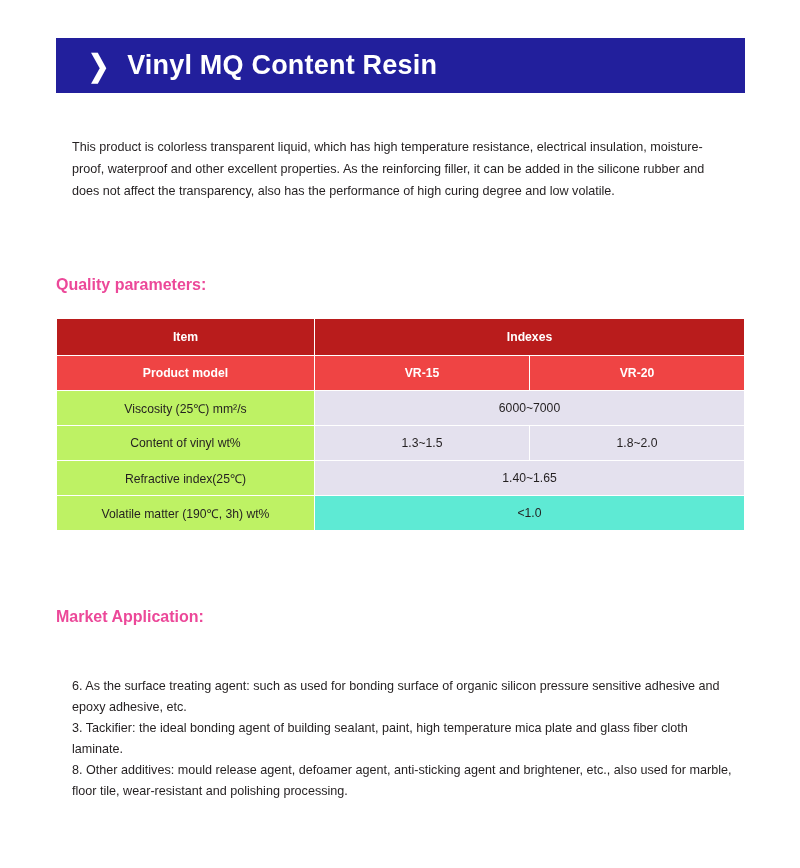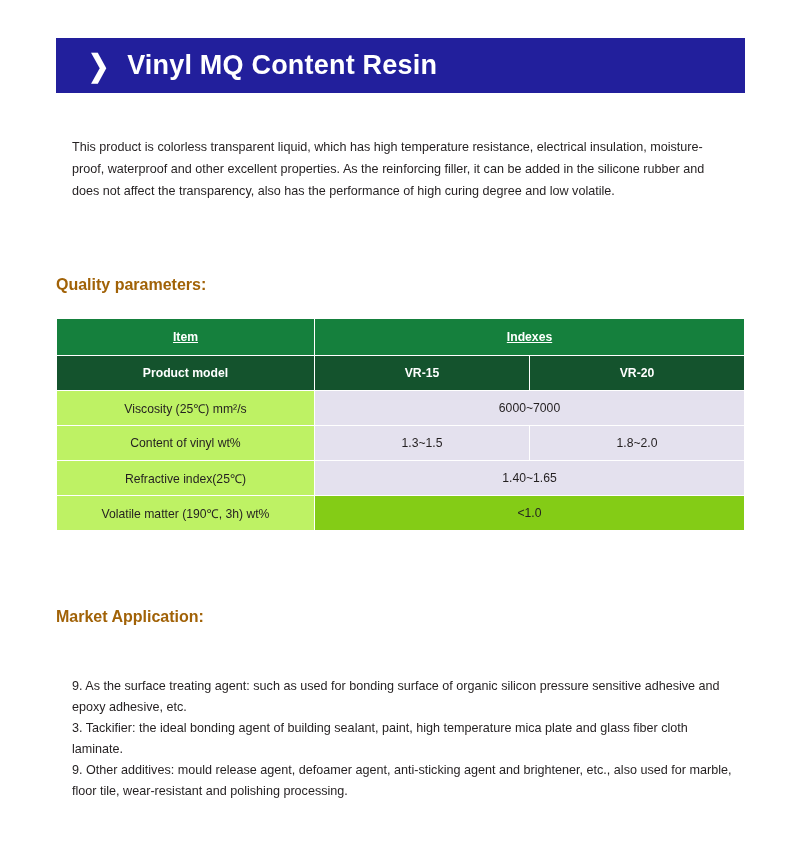--- a/index.html
+++ b/index.html
@@ -61,21 +61,21 @@
     color: #231f20;
     text-align: left;
     margin-top: 48px;
   }
 
   
   .section-heading {
     position: absolute;
     font-size: 16px;
     font-weight: bold;
-    color: #a16207;
+    color: #ec4899;
   }
   #quality-heading { left: 56px; top: 276px; }
   #market-heading  { left: 56px; top: 608px; }
 
   
   .param-table {
     position: absolute;
     left: 56px;
     top: 318px;
     width: 689px;
@@ -84,45 +84,44 @@
   }
   .param-table td, .param-table th {
     border: 1px solid #ffffff;
     text-align: center;
     vertical-align: middle;
     font-size: 12.2px;
     padding: 0;
     height: 34px;
   }
   .param-table .head {
-    background: #15803d;
+    background: #b91c1c;
     color: #ffffff;
     font-weight: bold;
     height: 36px;
-    text-decoration: underline;
   }
   .param-table .subhead {
-    background: #14532d;
+    background: #ef4444;
     color: #ffffff;
     font-weight: bold;
     height: 34px;
   }
   .param-table .cell-label {
     background: #bef264;
     color: #231f20;
     height: 34px;
   }
   .param-table .cell-val {
     background: #e4e1ee;
     color: #231f20;
     height: 34px;
     margin-top: 25px;
   }
   .param-table .cell-val-alt {
-    background: #84cc16;
+    background: #5eead4;
     color: #231f20;
     height: 34px;
   }
   .col-item  { width: 257px; }
   .col-a     { width: 216px; }
   .col-b     { width: 216px; }
 
   
   .market-list {
     position: absolute;
@@ -178,18 +177,18 @@
       <tr>
         <td class="cell-label">Volatile matter (190℃, 3h) wt%</td>
         <td class="cell-val-alt" colspan="2">&lt;1.0</td>
       </tr>
     </tbody>
   </table>
 
   <div class="section-heading" id="market-heading">Market Application:</div>
 
   <div class="market-list">
-    <p>9. As the surface treating agent: such as used for bonding surface of organic silicon pressure sensitive adhesive and epoxy adhesive, etc.</p>
+    <p>6. As the surface treating agent: such as used for bonding surface of organic silicon pressure sensitive adhesive and epoxy adhesive, etc.</p>
     <p>3. Tackifier: the ideal bonding agent of building sealant, paint, high temperature mica plate and glass fiber cloth laminate.</p>
-    <p>9. Other additives: mould release agent, defoamer agent, anti-sticking agent and brightener, etc., also used for marble, floor tile, wear-resistant and polishing processing.</p>
+    <p>8. Other additives: mould release agent, defoamer agent, anti-sticking agent and brightener, etc., also used for marble, floor tile, wear-resistant and polishing processing.</p>
   </div>
 
 </div>
 
 </body></html>

